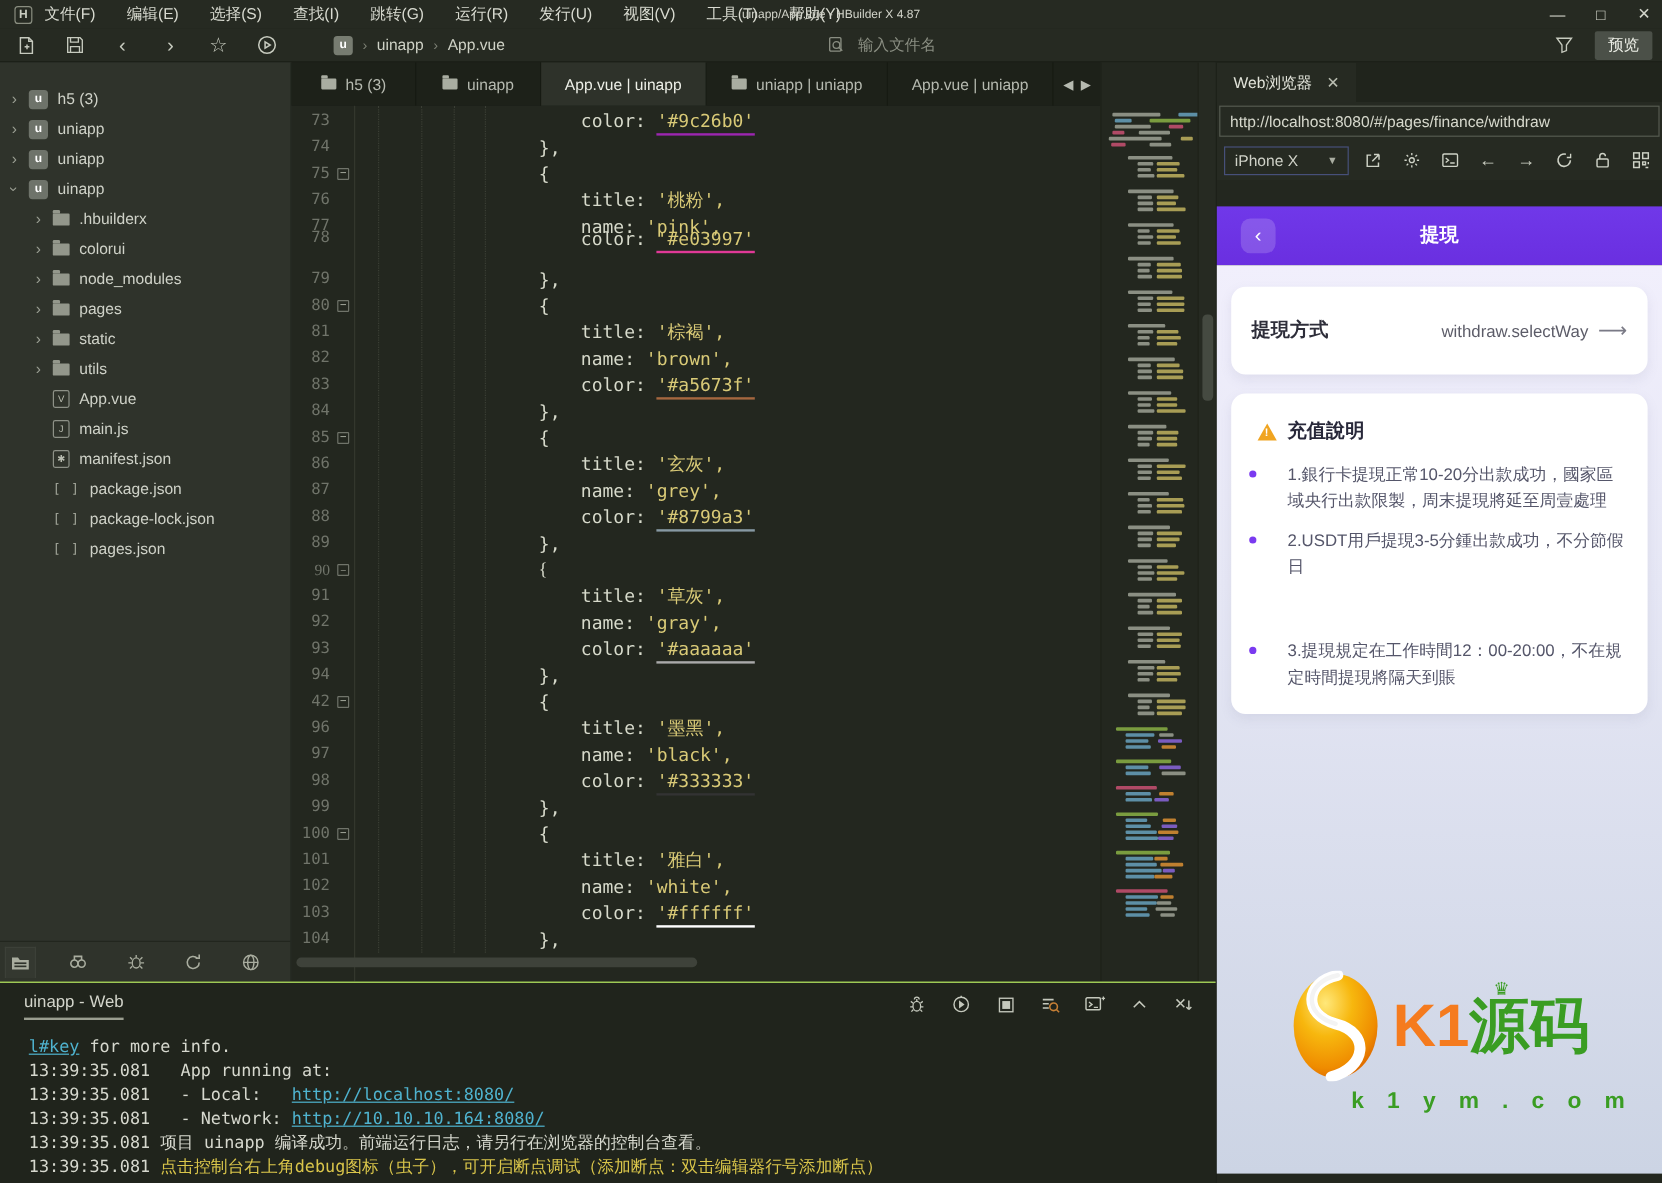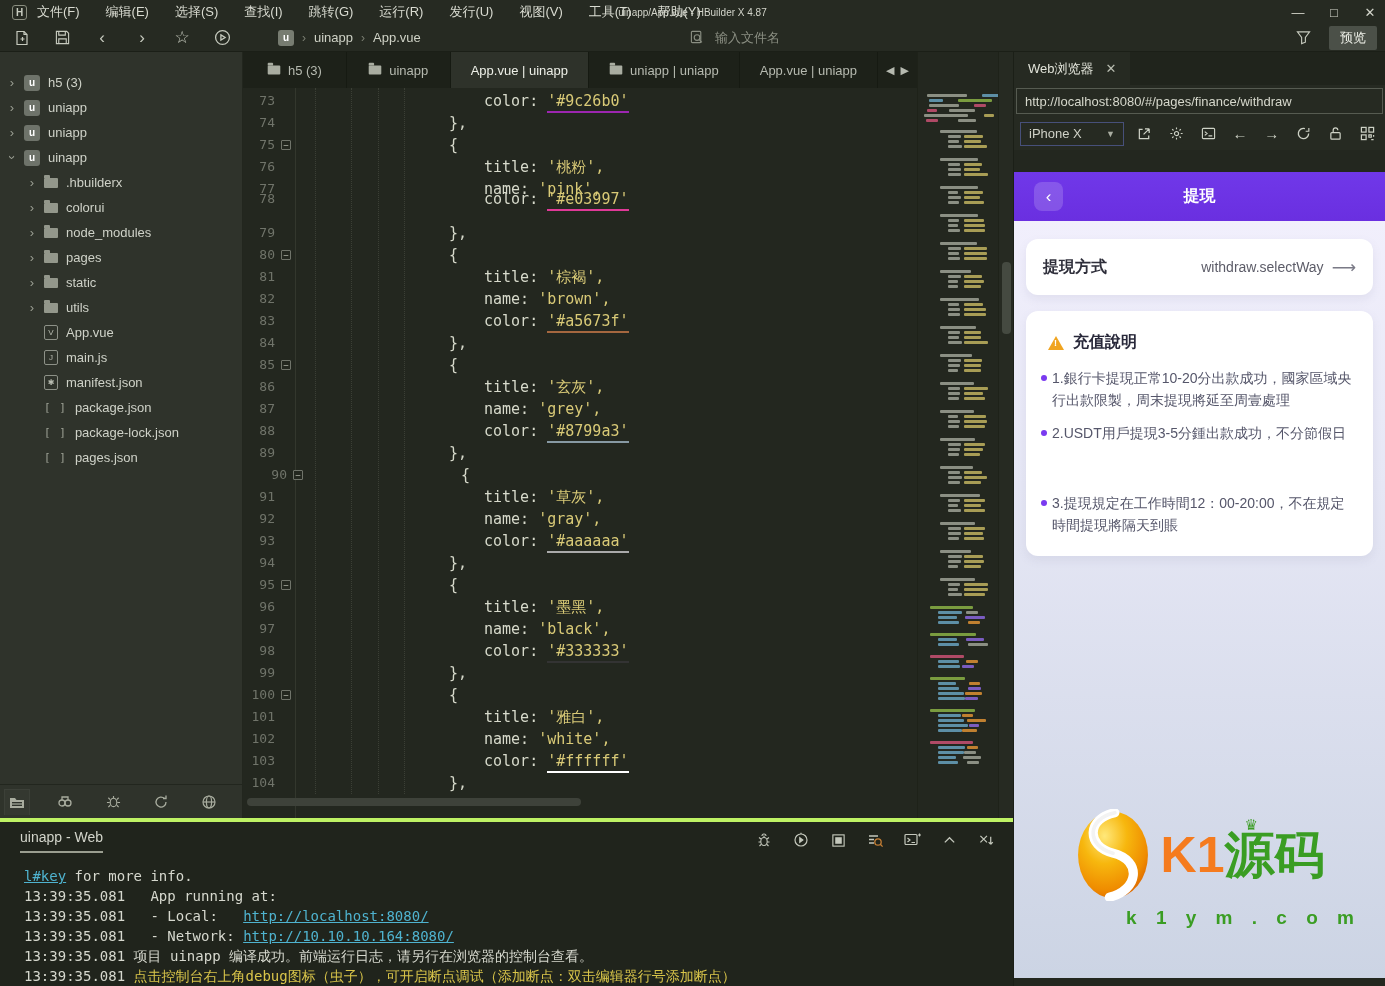--- a/index.html
+++ b/index.html
@@ -75,21 +75,21 @@
   .cu { border-bottom:2px solid; padding-bottom:1px; }
   .hscroll { position:absolute; left:4px; bottom:12px; height:8px; width:334px; background:#3e423a; border-radius:4px; }
 
   
   .minimap { width:81px; background:#23271f; position:relative; border-left:1px solid #1e2219; }
   .mseg { position:absolute; height:3px; border-radius:1px; }
   .vscroll-col { width:15px; background:#262a22; position:relative; border-left:1px solid #1e2219; }
   .vthumb { position:absolute; left:3px; width:9px; top:210px; height:72px; background:#454a41; border-radius:4px; }
 
   
-  .console { height:168px; background:#20241c; border-top:4px solid #bef264; position:relative;
+  .console { height:168px; background:#20241c; border-top:1px solid #bef264; position:relative;
     font-family:"DejaVu Sans Mono","Liberation Mono",monospace; }
   .c-tabrow { height:38px; display:flex; align-items:center; position:relative; }
   .c-tab { margin-left:20px; font-size:14px; color:#d3d5cb; font-family:"Liberation Sans",sans-serif;
     padding-bottom:6px; border-bottom:2px solid #9a9e90; }
   .c-icons { position:absolute; right:16px; top:7px; display:flex; gap:15px; }
   .c-ic { width:22px; height:22px; display:flex; align-items:center; justify-content:center; color:#c4c8bc; }
   .c-lines { padding:6px 0 0 24px; font-size:14px; line-height:20px; color:#d6d8ce; }
   .c-line { white-space:pre; }
   .lnk { color:#4fb3cf; text-decoration:underline; }
   .warn { color:#d9c54a; }
@@ -116,32 +116,32 @@
   .ph-back { position:absolute; left:20px; top:10px; width:29px; height:29px; border-radius:8px;
     background:rgba(255,255,255,.17); color:#fff; font-size:17px; display:flex; align-items:center; justify-content:center; }
   .ph-title { color:#fff; font-size:16px; font-weight:bold; }
   .ph-body { flex:1; background:linear-gradient(180deg,#f1effc 0%,#e6e7f5 35%,#ccd4e4 100%); position:relative; }
   .bal-row { display:flex; gap:13px; padding:10px 12px 0 12px; }
   .bal-card { flex:1; height:92px; background:linear-gradient(160deg,#7e3bee,#6f2ce2); border-radius:14px;
     box-shadow:0 8px 16px rgba(104,62,220,.35); color:#fff; display:flex; flex-direction:column;
     align-items:center; justify-content:center; gap:9px; }
   .bal-val { font-size:26px; font-weight:bold; }
   .bal-lab { font-size:15px; }
-  .way-card { margin:18px 12px 0 12px; height:56px; background:#fff; border-radius:12px;
+  .way-card { margin:18px 12px 0 12px; height:73px; background:#fff; border-radius:12px;
     box-shadow:0 4px 10px rgba(120,120,160,.12); display:flex; align-items:center; justify-content:space-between; padding:0 17px; }
   .way-left { font-size:16px; font-weight:bold; color:#2e2e3a; }
   .way-right { font-size:14px; color:#5c5c68; display:flex; align-items:center; gap:8px; }
   .way-arrow { font-size:17px; color:#7a7a86; }
   .notice-card { margin:16px 12px 0 12px; background:#fff; border-radius:12px;
     box-shadow:0 4px 10px rgba(120,120,160,.12); padding:17px 15px 18px 15px; }
   .n-head { display:flex; align-items:center; gap:9px; font-size:16px; font-weight:bold; color:#28283a; margin:4px 0 14px 7px; }
   .warn-tri { width:0; height:0; border-left:8px solid transparent; border-right:8px solid transparent;
     border-bottom:14px solid #f0a420; position:relative; }
   .warn-tri::after { content:"!"; position:absolute; left:-2px; top:2px; color:#fff; font-size:9px; font-weight:bold; }
-  .n-item { display:flex; gap:5px; font-size:14px; color:#55566a; line-height:22px; margin-bottom:11px; padding-right:4px; }
+  .n-item { display:flex; gap:26px; font-size:14px; color:#55566a; line-height:22px; margin-bottom:11px; padding-right:4px; }
   .n-item:last-child { margin-bottom:2px;margin-top:48px; }
   .dot { width:6px; height:6px; border-radius:50%; background:#7a3af0; margin-top:8px; flex:none; }
   .watermark { position:absolute; top:588px; left:0; width:100%; display:flex; flex-direction:column; align-items:center; }
   .wm-row { display:flex; align-items:center; gap:10px; }
   .wm-text { font-size:50px; font-weight:bold; line-height:1; position:relative; }
   .wm-k1 { color:#f57b1e; }
   .wm-ym { color:#3a9d23; }
   .wm-crown { position:absolute; top:-13px; left:84px; color:#3a9d23; font-size:15px; }
   .wm-domain { color:#3a9d23; font-size:19px; letter-spacing:7px; margin-top:6px; margin-left:88px; font-weight:bold; }
   .ph-bottom { height:8px; background:#23271f; }
@@ -421,26 +421,26 @@
               <div class="cline" style="top: 156px; position: absolute; left: 0px; right: 0px;"><span class="lnum">80</span><span class="foldb">−</span><span class="ltext" style="left: 206px;"><span class="ck">{</span></span></div>
               <div class="cline" style="top: 178px; position: absolute; left: 0px; right: 0px;"><span class="lnum">81</span><span class="ltext" style="left: 241px;"><span class="ck">title: </span><span class="cs">'棕褐',</span></span></div>
               <div class="cline" style="top: 200px; position: absolute; left: 0px; right: 0px;"><span class="lnum">82</span><span class="ltext" style="left: 241px;"><span class="ck">name: </span><span class="cs">'brown',</span></span></div>
               <div class="cline" style="top: 222px; position: absolute; left: 0px; right: 0px;"><span class="lnum">83</span><span class="ltext" style="left: 241px;"><span class="ck">color: </span><span class="cs cu" style="border-bottom-color: rgb(165, 103, 63);">'#a5673f'</span></span></div>
               <div class="cline" style="top: 244px; position: absolute; left: 0px; right: 0px;"><span class="lnum">84</span><span class="ltext" style="left: 206px;"><span class="ck">},</span></span></div>
               <div class="cline" style="top: 266px; position: absolute; left: 0px; right: 0px;"><span class="lnum">85</span><span class="foldb">−</span><span class="ltext" style="left: 206px;"><span class="ck">{</span></span></div>
               <div class="cline" style="top: 288px; position: absolute; left: 0px; right: 0px;"><span class="lnum">86</span><span class="ltext" style="left: 241px;"><span class="ck">title: </span><span class="cs">'玄灰',</span></span></div>
               <div class="cline" style="top: 310px; position: absolute; left: 0px; right: 0px;"><span class="lnum">87</span><span class="ltext" style="left: 241px;"><span class="ck">name: </span><span class="cs">'grey',</span></span></div>
               <div class="cline" style="top: 332px; position: absolute; left: 0px; right: 0px;"><span class="lnum">88</span><span class="ltext" style="left: 241px;"><span class="ck">color: </span><span class="cs cu" style="border-bottom-color: rgb(135, 153, 163);">'#8799a3'</span></span></div>
               <div class="cline" style="top: 354px; position: absolute; left: 0px; right: 0px;"><span class="lnum">89</span><span class="ltext" style="left: 206px;"><span class="ck">},</span></span></div>
-              <div class="cline" style="top: 376px; position: absolute; left: 12px; right: 0px;"><span class="lnum">90</span><span class="foldb">−</span><span class="ltext" style="left: 206px;"><span class="ck">{</span></span></div>
+              <div class="cline" style="top: 376px; position: absolute; left: 0px; right: 0px; font-family: Liberation Serif, serif;"><span class="lnum">90</span><span class="foldb">−</span><span class="ltext" style="left: 206px;"><span class="ck">{</span></span></div>
               <div class="cline" style="top: 398px; position: absolute; left: 0px; right: 0px;"><span class="lnum">91</span><span class="ltext" style="left: 241px;"><span class="ck">title: </span><span class="cs">'草灰',</span></span></div>
               <div class="cline" style="top: 420px; position: absolute; left: 0px; right: 0px;"><span class="lnum">92</span><span class="ltext" style="left: 241px;"><span class="ck">name: </span><span class="cs">'gray',</span></span></div>
               <div class="cline" style="top: 442px; position: absolute; left: 0px; right: 0px;"><span class="lnum">93</span><span class="ltext" style="left: 241px;"><span class="ck">color: </span><span class="cs cu" style="border-bottom-color: rgb(170, 170, 170);">'#aaaaaa'</span></span></div>
               <div class="cline" style="top: 464px; position: absolute; left: 0px; right: 0px;"><span class="lnum">94</span><span class="ltext" style="left: 206px;"><span class="ck">},</span></span></div>
-              <div class="cline" style="top: 486px; position: absolute; left: 0px; right: 0px;"><span class="lnum">95</span><span class="foldb">−</span><span class="ltext" style="left: 206px;"><span class="ck">{</span></span></div>
+              <div class="cline" style="top: 486px; position: absolute; left: 0px; right: 0px;"><span class="lnum">42</span><span class="foldb">−</span><span class="ltext" style="left: 206px;"><span class="ck">{</span></span></div>
               <div class="cline" style="top: 508px; position: absolute; left: 0px; right: 0px;"><span class="lnum">96</span><span class="ltext" style="left: 241px;"><span class="ck">title: </span><span class="cs">'墨黑',</span></span></div>
               <div class="cline" style="top: 530px; position: absolute; left: 0px; right: 0px;"><span class="lnum">97</span><span class="ltext" style="left: 241px;"><span class="ck">name: </span><span class="cs">'black',</span></span></div>
               <div class="cline" style="top: 552px; position: absolute; left: 0px; right: 0px;"><span class="lnum">98</span><span class="ltext" style="left: 241px;"><span class="ck">color: </span><span class="cs cu" style="border-bottom-color: rgb(51, 51, 51);">'#333333'</span></span></div>
               <div class="cline" style="top: 574px; position: absolute; left: 0px; right: 0px;"><span class="lnum">99</span><span class="ltext" style="left: 206px;"><span class="ck">},</span></span></div>
               <div class="cline" style="top: 596px; position: absolute; left: 0px; right: 0px;"><span class="lnum">100</span><span class="foldb">−</span><span class="ltext" style="left: 206px;"><span class="ck">{</span></span></div>
               <div class="cline" style="top: 618px; position: absolute; left: 0px; right: 0px;"><span class="lnum">101</span><span class="ltext" style="left: 241px;"><span class="ck">title: </span><span class="cs">'雅白',</span></span></div>
               <div class="cline" style="top: 640px; position: absolute; left: 0px; right: 0px;"><span class="lnum">102</span><span class="ltext" style="left: 241px;"><span class="ck">name: </span><span class="cs">'white',</span></span></div>
               <div class="cline" style="top: 662px; position: absolute; left: 0px; right: 0px;"><span class="lnum">103</span><span class="ltext" style="left: 241px;"><span class="ck">color: </span><span class="cs cu" style="border-bottom-color: rgb(255, 255, 255);">'#ffffff'</span></span></div>
               <div class="cline" style="top: 684px; position: absolute; left: 0px; right: 0px;"><span class="lnum">104</span><span class="ltext" style="left: 206px;"><span class="ck">},</span></span></div>
             </div>

